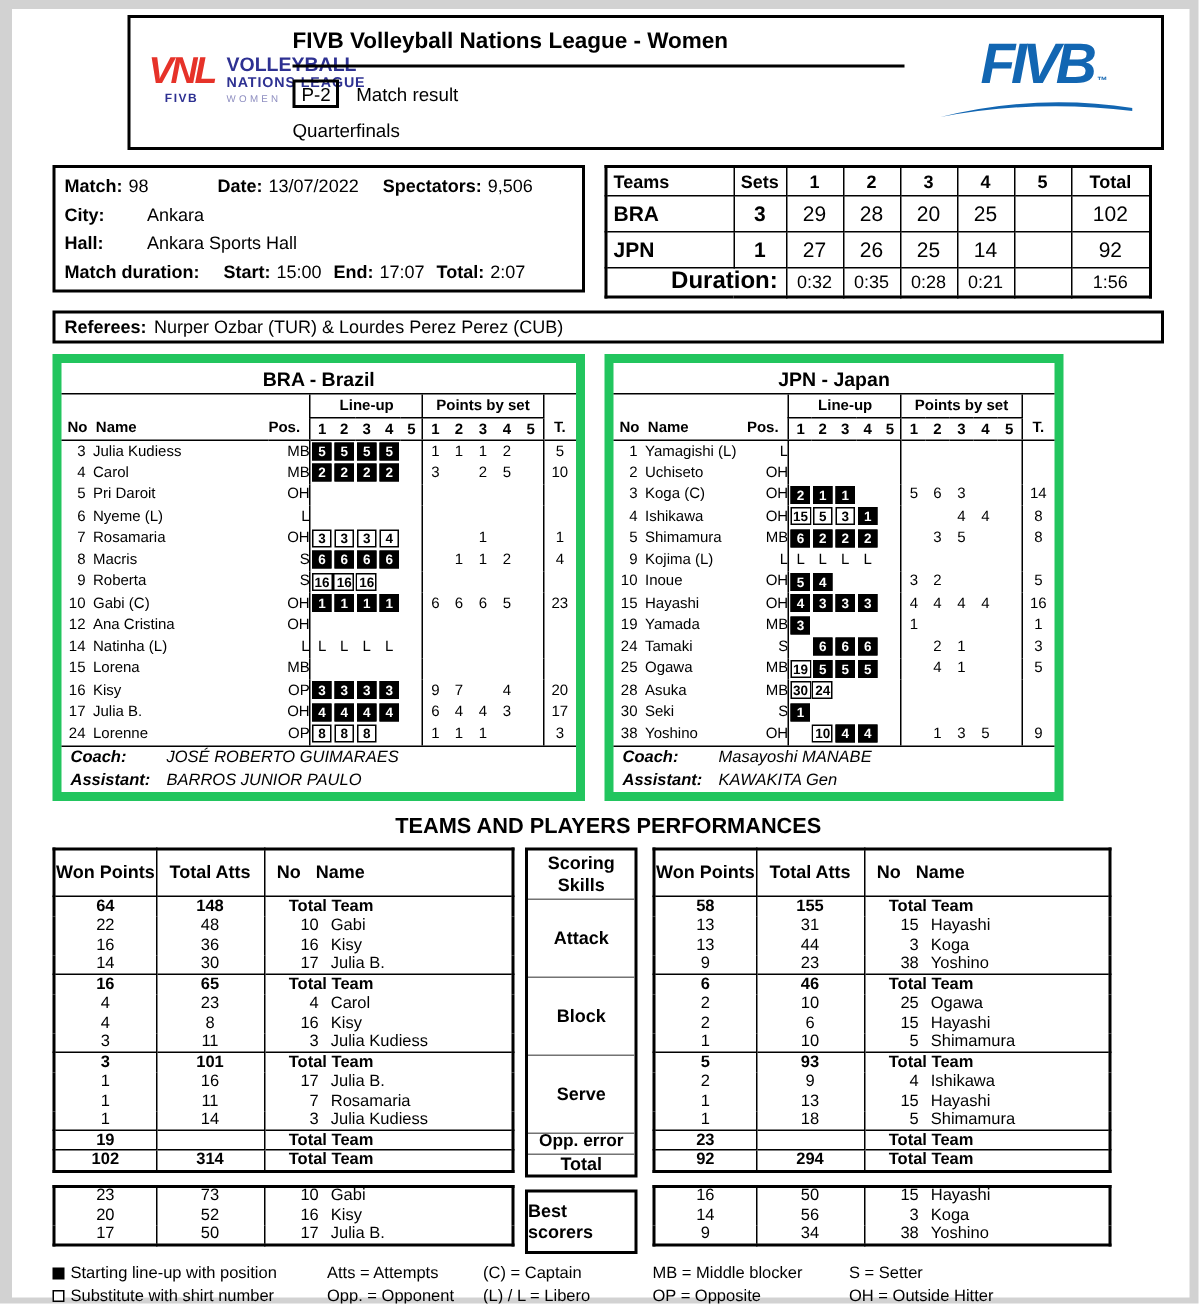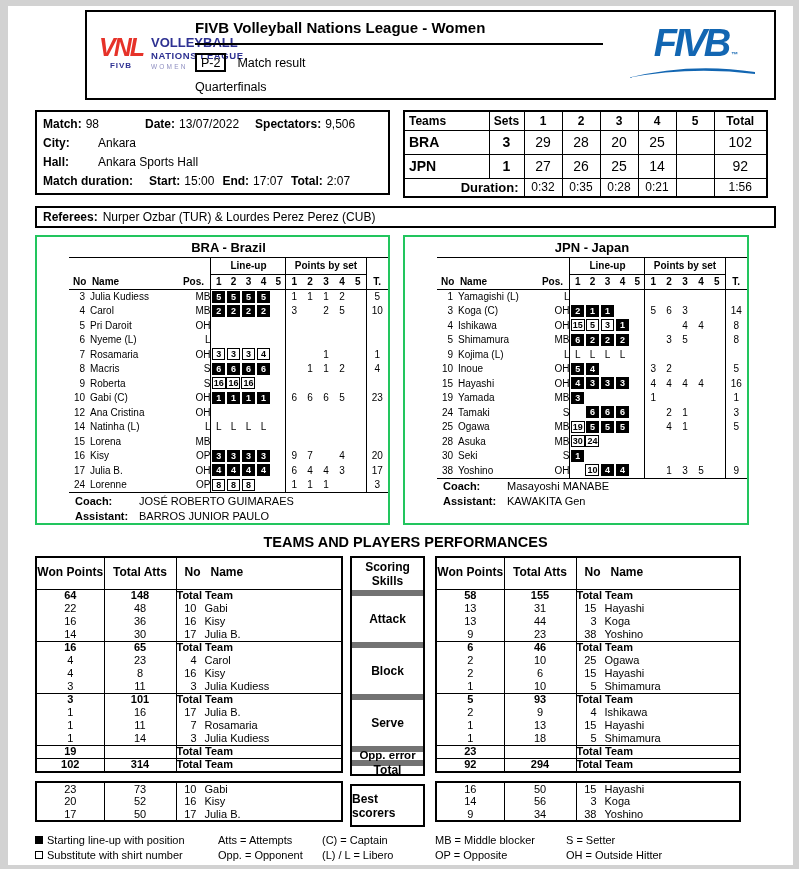--- a/index.html
+++ b/index.html
@@ -39,75 +39,75 @@
   .gap16 { margin-left:16px; } .gap8 { margin-left:8px; } .gap4 { margin-left:4px; }
   .set-box { margin-left:13px; }
   .set-table { width:365px; border-collapse:collapse; border:2px solid #000; table-layout:fixed; }
   .set-table col.c-teams { width:85px; } .set-table col.c-sets { width:35px; } .set-table col.c-s { width:38px; } .set-table col.c-tot { width:53px; }
   .set-table th, .set-table td { border:1px solid #000; text-align:center; overflow:hidden; }
   .set-table th { font-size:12px; height:19px; }
   .set-table th.tL, .set-table td.team { text-align:left; padding-left:4px; }
   .set-table td { font-size:14px; height:24px; }
   .set-table td.team, .set-table td.sets { font-weight:bold; }
   .set-table td.dur { font-size:12px; height:19px; }
-  .set-table td.dur-label { font-weight:bold; font-size:13px; text-align:right; padding-right:5px; height:19px; }
+  .set-table td.dur-label { font-weight:bold; font-size:16px; text-align:right; padding-right:5px; height:19px; }
 
   
   .ref-box { border:2px solid #000; margin-top:8px; height:22px; font-size:12px; display:flex; align-items:center; padding-left:6px; }
   .ref-label { font-weight:bold; margin-right:5px; }
 
   
   .rosters-row { display:flex; margin-top:7px; }
-  .roster { width:355px; border:2px solid #22c55e;padding-left:32px; }
-  .roster.right { width:346px; margin-left:13px; }
+  .roster { width:355px; border:6px solid #22c55e; }
+  .roster.right { width:306px; margin-left:13px; }
   .roster-title { height:21px; border-bottom:1px solid #000; text-align:center; font-weight:bold; font-size:13px; line-height:21px; }
   .roster table { border-collapse:collapse; width:100%; table-layout:fixed; }
   .roster col.c-pos { width:28px; } .roster col.c-lu { width:15px; } .roster col.c-pt { width:16px; } .roster col.c-t { width:22px; }
   .roster th { font-size:10px; font-weight:bold; }
   .roster .grp { border-bottom:1px solid #000; height:16px;text-align:center; }
   .roster thead tr:last-child th { border-bottom:1px solid #000; height:15px; }
   .roster th.nm { text-align:left; padding-left:4px; }
   .roster th.pos { text-align:left; padding-right:3px; }
   .bL { border-left:1px solid #000; }
   .bR { border-right:1px solid #000; }
   .pre { white-space:pre; }
   .roster tbody td { height:14.5px; font-size:10px; padding:0; overflow:hidden; }
   .pname { text-align:left; white-space:nowrap; }
   .pno { display:inline-block; width:16px; text-align:right; margin-right:5px; }
   .ppos { text-align:right; padding-right:3px; }
   td.lu, td.pt, td.ptt { text-align:center; }
   .box { display:inline-block; min-width:13px; height:12px; line-height:11px; font-size:9px; font-weight:bold; text-align:center; padding:0 1px; vertical-align:middle; }
   .box.f { background:#000; color:#fff; border:1px solid #000; }
   .box.o { background:#fff; color:#000; border:1px solid #000; }
   .plain { font-size:10px; }
-  .coach-block { border-top:1px solid #000; }
+  .coach-block { border-top:1px solid #000;font-style:italic; }
   .coach-row { display:flex; font-size:11px; height:15px; align-items:center; padding-left:6px; }
   .coach-row .cl { font-weight:bold; width:64px; }
 
   
   .perf-title { text-align:center; font-weight:bold; font-size:14.5px; margin:9px 0 6px; }
   .perf-row-wrap { display:flex; }
   .stats { width:308px; }
   .stats.right2 { width:306px; }
   .stats-table { width:100%; border-collapse:collapse; border:2px solid #000; table-layout:fixed; }
   .stats-table col.c-won { width:68px; } .stats-table col.c-atts { width:72px; }
   .stats-table th { height:32px; border-bottom:1px solid #000; font-size:12px; font-weight:bold; line-height:1.15; }
   .stats-table th.nmh { text-align:left; padding-left:8px; }
   .stats-table td { height:13px; font-size:11px; line-height:1; overflow:hidden; }
   td.won, td.atts { text-align:center; }
-  td.pnme { text-align:left; padding-left:0; white-space:nowrap; }
+  td.pnme { text-align:left; padding-left:16px; white-space:nowrap; }
   .pno2 { display:inline-block; width:20px; text-align:right; margin-right:8px; }
   tr.b td, .ttm { font-weight:bold; }
   tr.secTop td { border-top:1px solid #000; }
   tr.lastrow td { height:14px; }
   .best-table { margin-top:8px; }
   .best-table td { height:13px; }
   .skills { width:75px; margin:0 10px 0 7px; }
   .sk-box { border:2px solid #000; }
-  .sk { display:flex; align-items:center; justify-content:center; font-weight:bold; font-size:12px; text-align:center; border-top:6px solid #737373; line-height:1.2; }
+  .sk { display:flex; align-items:center; justify-content:center; font-weight:bold; font-size:12px; text-align:center; border-top:1px solid #737373; line-height:1.2; }
   .sk:first-child { border-top:none; }
   .sk-head { height:32px; padding:0 10px; }
   .sk-attack { height:52px; } .sk-block { height:52px; } .sk-serve { height:52px; }
   .sk-opp { height:14px; font-size:11.5px; } .sk-total { height:14px; }
   .sk-best { margin-top:8px; height:43px; border:2px solid #000; display:flex; align-items:center; justify-content:center; font-weight:bold; font-size:12px; }
 
   
   .legend { margin-top:7px; display:grid; grid-template-columns:183px 104px 113px 131px auto; row-gap:3px; font-size:11px; }
   .leg-item { display:flex; align-items:center; white-space:nowrap; }
   .sq { width:8px; height:8px; display:inline-block; margin-right:4px; flex:0 0 auto; }
@@ -538,20 +538,35 @@
               <th>3</th>
               <th>4</th>
               <th>5</th>
               <th class="bL">T.</th>
             </tr>
           </thead>
         <tbody>
             <tr>
               <td class="pname"><span class="pno">1</span><span>Yamagishi (L)</span></td>
               <td class="ppos">L</td>
+              <td class="lu bL"></td>
+              <td class="lu"></td>
+              <td class="lu"></td>
+              <td class="lu"></td>
+              <td class="lu"></td>
+              <td class="pt bL"></td>
+              <td class="pt"></td>
+              <td class="pt"></td>
+              <td class="pt"></td>
+              <td class="pt"></td>
+              <td class="ptt bL"></td>
+            </tr>
+            <tr>
+              <td class="pname"><span class="pno">2</span><span>Uchiseto</span></td>
+              <td class="ppos">OH</td>
               <td class="lu bL"></td>
               <td class="lu"></td>
               <td class="lu"></td>
               <td class="lu"></td>
               <td class="lu"></td>
               <td class="pt bL"></td>
               <td class="pt"></td>
               <td class="pt"></td>
               <td class="pt"></td>
               <td class="pt"></td>

